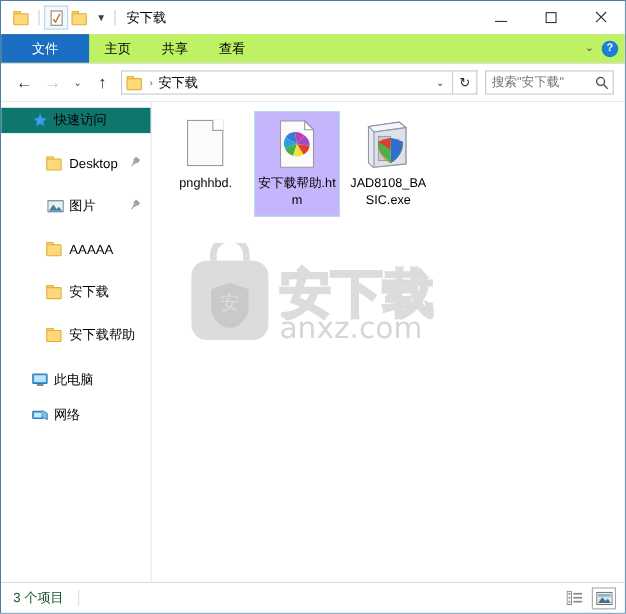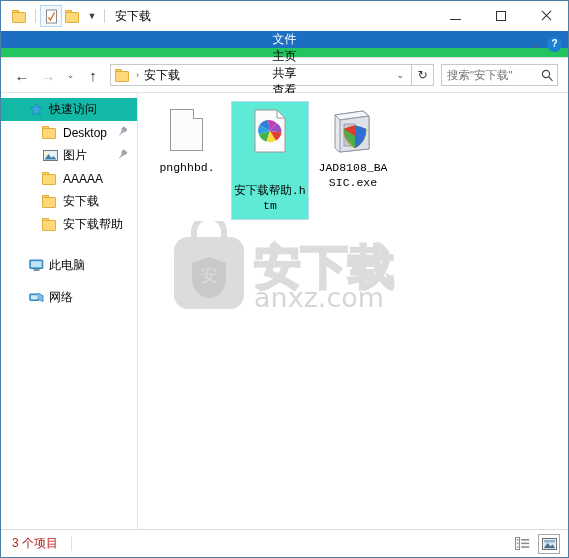--- a/index.html
+++ b/index.html
@@ -116,26 +116,25 @@
     height: 1px;
     background: #333;
   }
   .wc-close::before { transform: rotate(45deg); }
   .wc-close::after { transform: rotate(-45deg); }
 
   
   .ribbonbar {
     height: 26px;
     min-height: 26px;
-    background: #22c55e;
+    background: #bef264;
     display: flex;
     align-items: stretch;
     position: relative;
     border-bottom: 1px solid #dcdcdc;
-    flex-direction: column;
   }
   .tab {
     display: flex;
     align-items: center;
     justify-content: center;
     padding: 0 14px;
     font-size: 12px;
     color: #000000;
     cursor: default;
     white-space: nowrap;
@@ -289,32 +288,32 @@
   .nav-item {
     height: 23px;
     display: flex;
     align-items: center;
     font-size: 12px;
     color: #000000;
     cursor: default;
     position: relative;
     white-space: nowrap;
   }
-  .nav-item.selected { background: #14b8a6; }
+  .nav-item.selected { background: #0f766e; }
   .nav-ico {
     width: 16px;
     height: 16px;
     display: flex;
     align-items: center;
     justify-content: center;
     margin-right: 5px;
     flex: 0 0 16px;
   }
   .lvl0 { padding-left: 27px; }
-  .lvl1 { padding-left: 41px; }
+  .lvl1 { padding-left: 41px; margin-top: 16px; }
   .pin {
     position: absolute;
     right: 9px;
     top: 50%;
     transform: translateY(-50%);
   }
   .nav-gap { height: 9px; }
 
   
   .folder {
@@ -339,37 +338,35 @@
     overflow: hidden;
     min-width: 0;
   }
   .file-grid {
     display: flex;
     flex-wrap: wrap;
     padding: 8px 0 0 10px;
     align-content: flex-start;
     position: relative;
     z-index: 2;
-    font-family: Liberation Mono, monospace;
   }
   .file-item {
     width: 78px;
     padding: 5px 2px 6px 2px;
     box-sizing: border-box;
     display: flex;
     flex-direction: column;
     align-items: center;
     cursor: default;
     border: 1px solid transparent;
     margin-right: 5px;
   }
   .file-item.selected {
-    background: #5eead4;
+    background: #c4b5fd;
     border: 1px solid #b5d9ee;
-    gap: 23px;
   }
   .file-ico {
     width: 48px;
     height: 48px;
     position: relative;
     margin-bottom: 5px;
   }
   .file-label {
     font-size: 11.5px;
     color: #000000;
@@ -413,21 +410,21 @@
     min-height: 27px;
     border-top: 1px solid #dcdcdc;
     background: #ffffff;
     display: flex;
     align-items: center;
     padding: 0 8px 0 11px;
     position: relative;
   }
   .status-text {
     font-size: 12px;
-    color: #b91c1c;
+    color: #14532d;
     white-space: nowrap;
   }
   .status-sep {
     width: 1px;
     height: 15px;
     background: #e0e0e0;
     margin-left: 13px;
   }
   .viewbtns {
     margin-left: auto;

